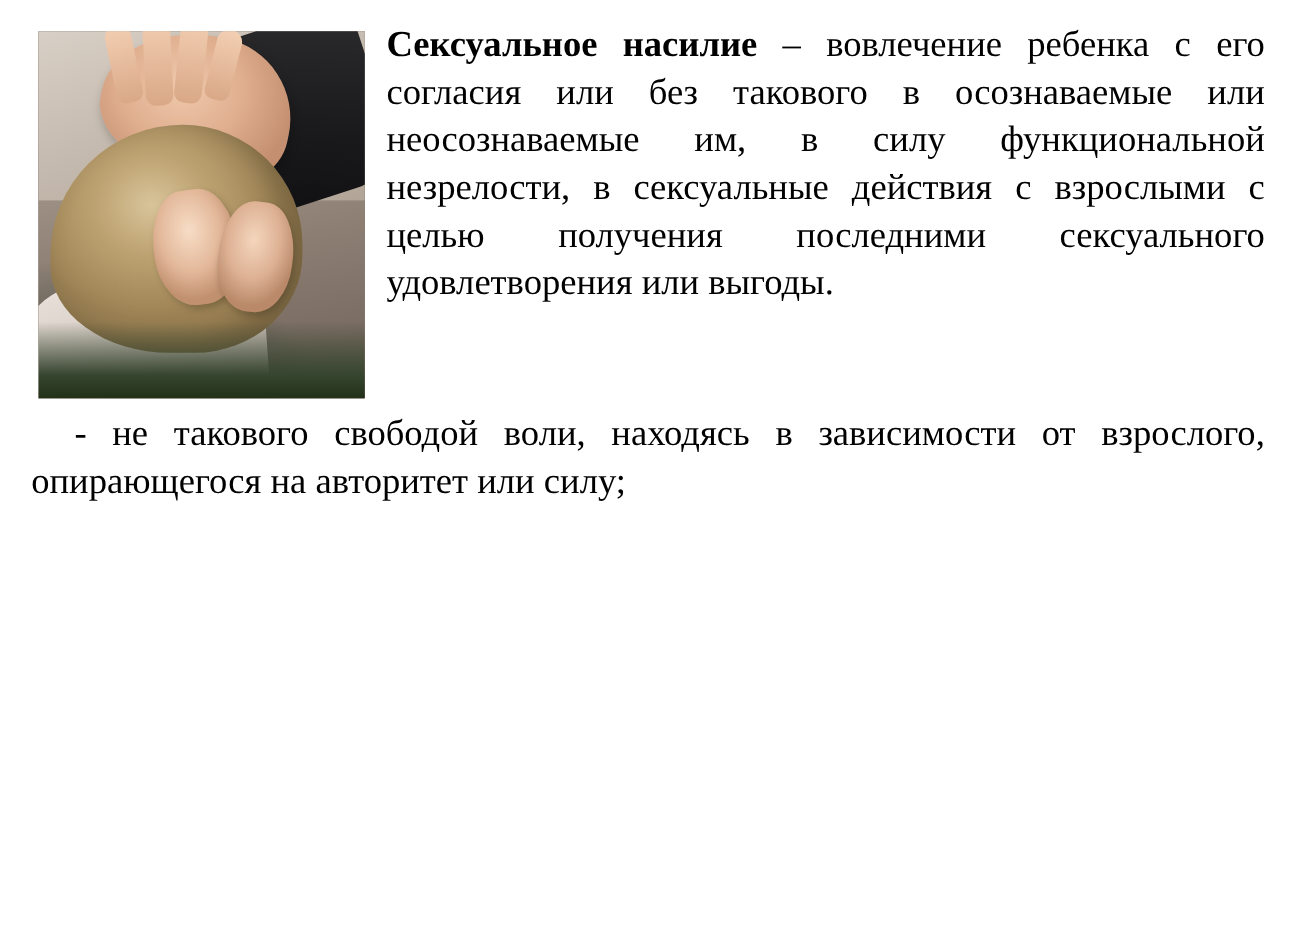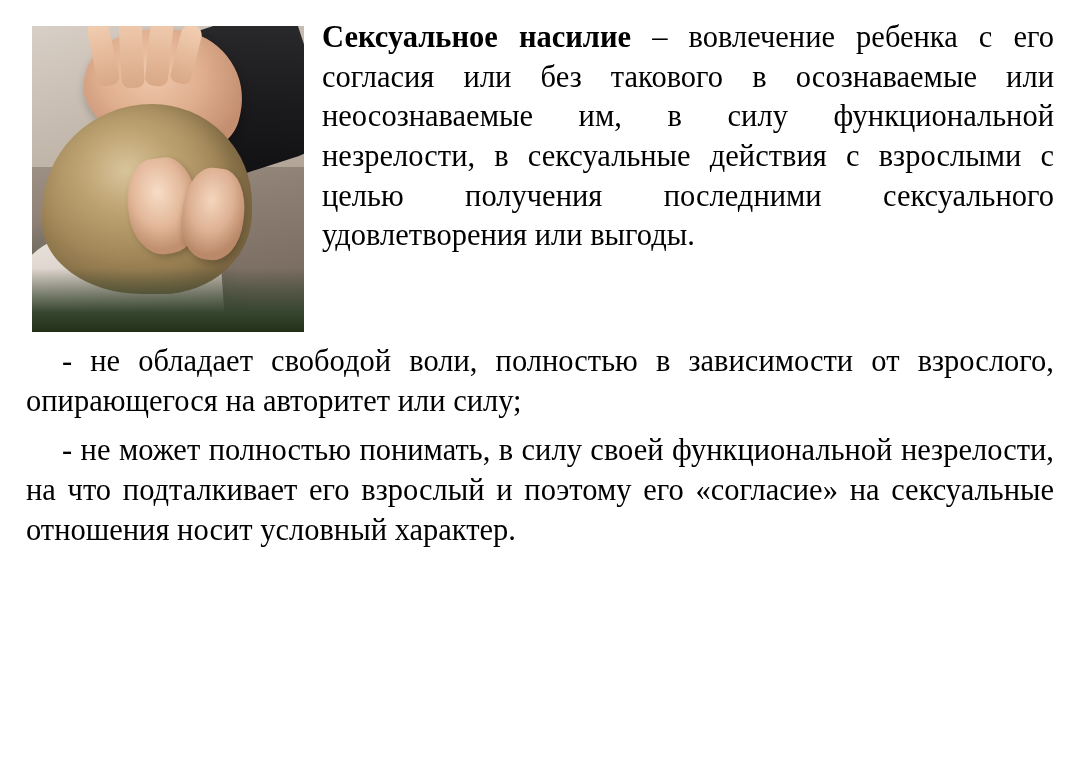--- a/index.html
+++ b/index.html
@@ -170,17 +170,16 @@
       <div class="dark-bottom"></div>
     </div>
 
     <p class="para para-1">
       <span class="lead">Сексуальное насилие</span><span> – </span><span>вовлечение ребенка с его согласия или без такового в осознаваемые или неосознаваемые им, в силу функциональной незрелости, в сексуальные действия с взрослыми с целью получения последними сексуального удовлетворения или выгоды.</span>
     </p>
 
   </div>
 
 
-  <p class="body-para">-  не обладает свободой воли, полностью в зависимости от взрослого, опирающегося на авторитет или силу;</p>
+  <p class="body-para">-  не такового свободой воли, находясь в зависимости от взрослого, опирающегося на авторитет или силу;</p>
 
-  <p class="body-para">-  не может полностью понимать, в силу своей функциональной незрелости, на что подталкивает его взрослый и поэтому его «согласие» на сексуальные отношения носит условный характер.</p>
 
 </div>
 
 </body></html>

